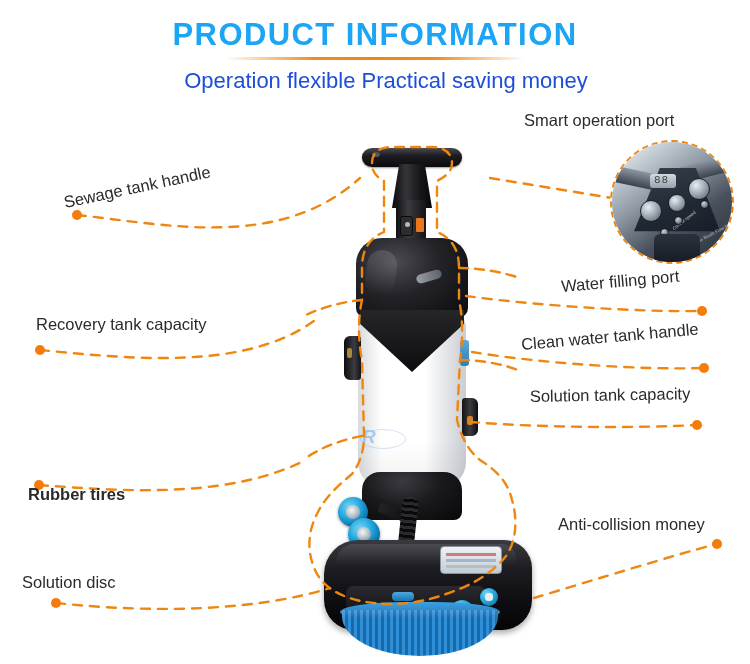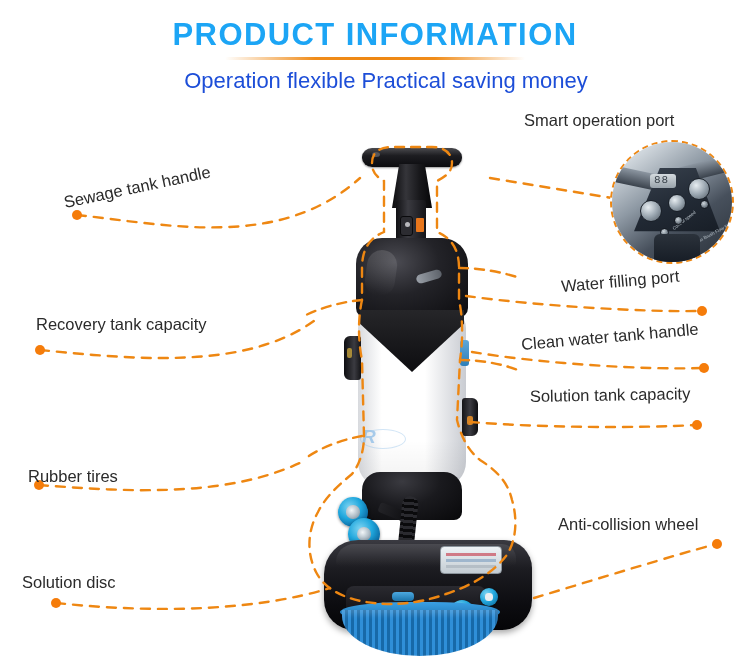--- a/index.html
+++ b/index.html
@@ -422,25 +422,25 @@
   <div class="pbtn-sm" id="pbtn-5"></div>
   <div class="pbtn-sm" id="pbtn-6"></div>
   <span class="panel-txt" id="panel-txt-2">Water Suction Brush Flow Switch</span>
   <div id="panel-base"></div>
 </div>
 
 <div class="callout-label" style="left:66px; top:192px; transform:rotate(-12deg); transform-origin:left bottom;">Sewage tank handle</div>
 
 <div class="callout-label" style="left:36px; top:314px;">Recovery tank capacity</div>
 
-<div class="callout-label" style="left:28px; top:466px;">Rubber tires</div>
+<div class="callout-label" style="left:28px; top:484px;font-weight:bold;">Rubber tires</div>
 
 <div class="callout-label" style="left:22px; top:572px;">Solution disc</div>
 
 <div class="callout-label" style="left:524px; top:110px;">Smart operation port</div>
 
 <div class="callout-label" style="left:562px; top:276px; transform:rotate(-5deg); transform-origin:left bottom;">Water filling port</div>
 
 <div class="callout-label" style="left:522px; top:334px; transform:rotate(-5deg); transform-origin:left bottom;">Clean water tank handle</div>
 
 <div class="callout-label" style="left:530px; top:386px; transform:rotate(-1deg); transform-origin:left bottom;">Solution tank capacity</div>
 
-<div class="callout-label" style="left:558px; top:514px;">Anti-collision wheel</div>
+<div class="callout-label" style="left:558px; top:514px;">Anti-collision money</div>
 
 </body></html>

